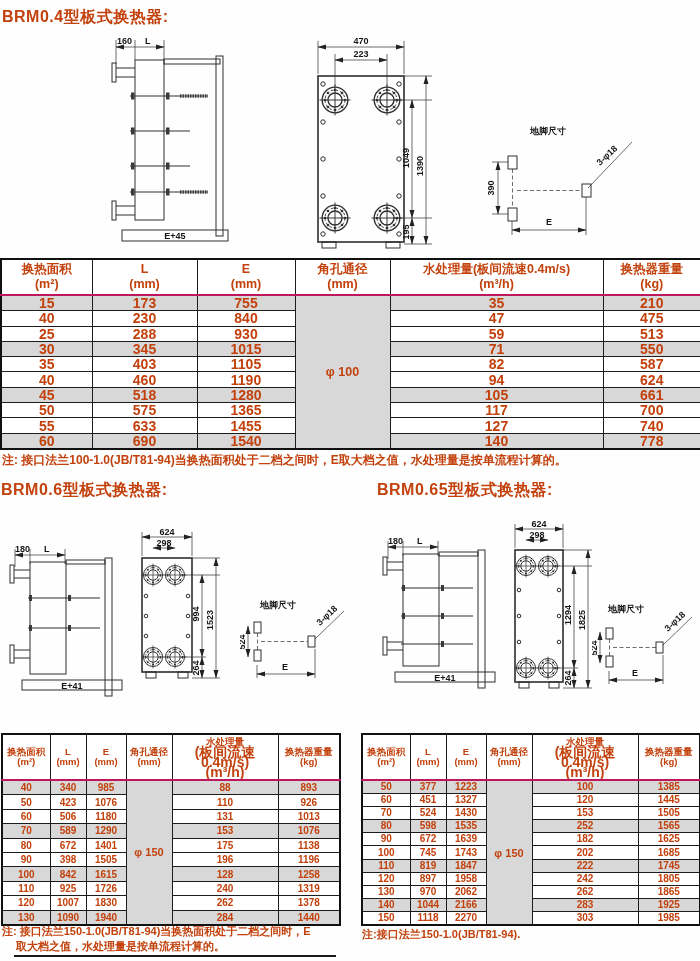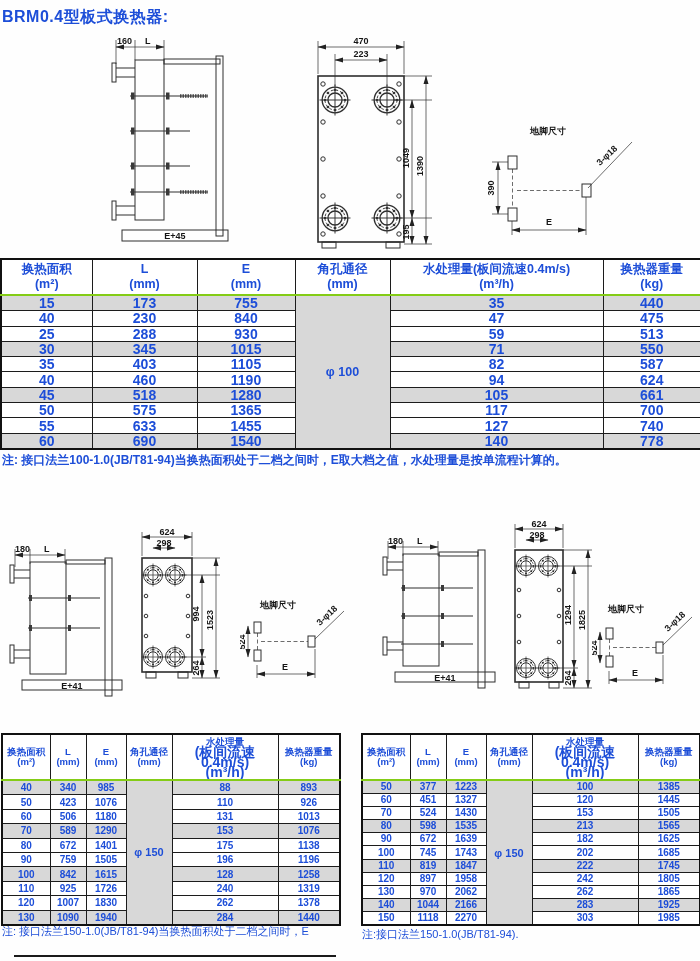--- a/index.html
+++ b/index.html
@@ -1,41 +1,41 @@
 <!DOCTYPE html>
 <html style="--row-shade: #d8d8d8; --ink: #1a1a1a;"><head>
 <meta charset="utf-8">
 <style>
   html,body{margin:0;padding:0;background:#e8e8e8}
   #page{position:relative;width:700px;height:961px;background:#fefefe;overflow:hidden;
-        font-family:"Liberation Sans","DejaVu Sans",sans-serif;color:#1d4ed8}
+        font-family:"Liberation Sans","DejaVu Sans",sans-serif;color:#c2410c}
   .title{position:absolute;font-size:16px;font-weight:bold;letter-spacing:.5px;white-space:nowrap}
   .draw{position:absolute}
   svg text{font-family:"Liberation Sans","DejaVu Sans",sans-serif;font-weight:bold;fill:#151515;font-size:9px}
   .ln{stroke:#2e2e2e;stroke-width:1;fill:none}
   .ln2{stroke:#2e2e2e;stroke-width:1.6;fill:none}
   .dim{stroke:#2e2e2e;stroke-width:.7;fill:none}
   .dsh{stroke:#2e2e2e;stroke-width:.7;fill:none;stroke-dasharray:4 2.5}
   .spec{position:absolute;border-collapse:collapse;table-layout:fixed;background:#fff;border:2px solid #111}
   .spec th,.spec td{border:1px solid #1c1c1c;text-align:center;font-weight:bold;padding:0;overflow:hidden}
-  .spec thead th{border-bottom:2px solid #84cc16;vertical-align:middle}
+  .spec thead th{border-bottom:2px solid #be185d;vertical-align:middle}
   .spec tr.shade td{background:var(--row-shade,#d8d8d8)}
   .spec td.hole{background:#fff}
   #table1 th{font-size:12.5px;padding:2px 0}
   #table1 th div{line-height:15px}
   #table1 td{font-size:14px;height:14.3px;line-height:14px}
   #table1 td.hole{font-size:12.5px}
   #table2 th,#table3 th{font-size:9.5px;padding:2px 0}
   #table2 th div,#table3 th div{line-height:10px}
   .small-unit{font-size:14px}
   #table2 td{font-size:10px;height:13.4px;line-height:13px}
   #table3 td{font-size:10px;height:12.1px;line-height:12px}
   #table2 td.hole,#table3 td.hole{font-size:11px}
   .note{position:absolute;font-weight:bold;font-size:12px;white-space:nowrap}
-  .note2{position:absolute;font-weight:normal;font-size:11px;line-height:15px}
+  .note2{position:absolute;font-weight:bold;font-size:11px;line-height:15px}
   #note2-rule{position:absolute;left:14px;top:955px;width:322px;border-top:2px solid #1a1a1a;height:0}
 </style>
 </head>
 <body>
 
 <div id="page">
 
   <svg width="0" height="0" style="position:absolute" aria-hidden="true">
     <defs>
       <pattern id="hatch" width="5" height="5" patternUnits="userSpaceOnUse">
@@ -208,21 +208,21 @@
           </th>
       </tr>
     </thead>
     <tbody>
         <tr class="shade">
           <td>15</td>
           <td>173</td>
           <td>755</td>
           <td rowspan="10" class="hole">φ 100</td>
           <td>35</td>
-          <td>440</td>
+          <td>210</td>
         </tr>
         <tr>
           <td>40</td>
           <td>230</td>
           <td>840</td>
           <td>47</td>
           <td>475</td>
         </tr>
         <tr>
           <td>25</td>
@@ -278,20 +278,22 @@
           <td>690</td>
           <td>1540</td>
           <td>140</td>
           <td>778</td>
         </tr>
       </tbody>
   </table>
 
   <div class="note" style="left:2px;top:452px">注: 接口法兰100-1.0(JB/T81-94)当换热面积处于二档之间时，E取大档之值，水处理量是按单流程计算的。</div>
 
+  <div class="title" style="left:1px;top:480px">BRM0.6型板式换热器:</div>
+  <div class="title" style="left:377px;top:480px">BRM0.65型板式换热器:</div>
 
   <svg class="draw" style="left:2px;top:540px" width="126" height="162" viewBox="0 0 126 162">
     <line class="dim" x1="13" y1="15" x2="63" y2="15" marker-start="url(#arr)" marker-end="url(#arr)"></line>
     <line class="dim" x1="13" y1="9" x2="13" y2="27"></line>
       <line class="dim" x1="28" y1="9" x2="28" y2="24"></line>
       <line class="dim" x1="63" y1="9" x2="63" y2="24"></line>
     <text x="13" y="12" font-size="8.5">180</text>
     <text x="42" y="12" font-size="8.5">L</text>
     <rect x="28" y="22" width="36" height="112" fill="url(#darkpat)" class="ln"></rect>
     <rect x="64" y="20" width="39" height="4" class="ln"></rect>
@@ -516,21 +518,21 @@
         </tr>
         <tr>
           <td>80</td>
           <td>672</td>
           <td>1401</td>
           <td>175</td>
           <td>1138</td>
         </tr>
         <tr>
           <td>90</td>
-          <td>759</td>
+          <td>398</td>
           <td>1505</td>
           <td>196</td>
           <td>1196</td>
         </tr>
         <tr class="shade">
           <td>100</td>
           <td>842</td>
           <td>1615</td>
           <td>128</td>
           <td>1258</td>
@@ -617,21 +619,21 @@
           <td>70</td>
           <td>524</td>
           <td>1430</td>
           <td>153</td>
           <td>1505</td>
         </tr>
         <tr class="shade">
           <td>80</td>
           <td>598</td>
           <td>1535</td>
-          <td>213</td>
+          <td>252</td>
           <td>1565</td>
         </tr>
         <tr>
           <td>90</td>
           <td>672</td>
           <td>1639</td>
           <td>182</td>
           <td>1625</td>
         </tr>
         <tr>
@@ -674,17 +676,18 @@
           <td>1118</td>
           <td>2270</td>
           <td>303</td>
           <td>1985</td>
         </tr>
       </tbody>
   </table>
 
   <div class="note2" style="left:2px;top:924px;width:340px">
     <div>注: 接口法兰150-1.0(JB/T81-94)当换热面积处于二档之间时，E</div>
+    <div style="padding-left:14px">取大档之值，水处理量是按单流程计算的。</div>
   </div>
   <div id="note2-rule"></div>
   <div class="note2" style="left:362px;top:927px">注:接口法兰150-1.0(JB/T81-94).</div>
 
 </div>
 
 </body></html>

